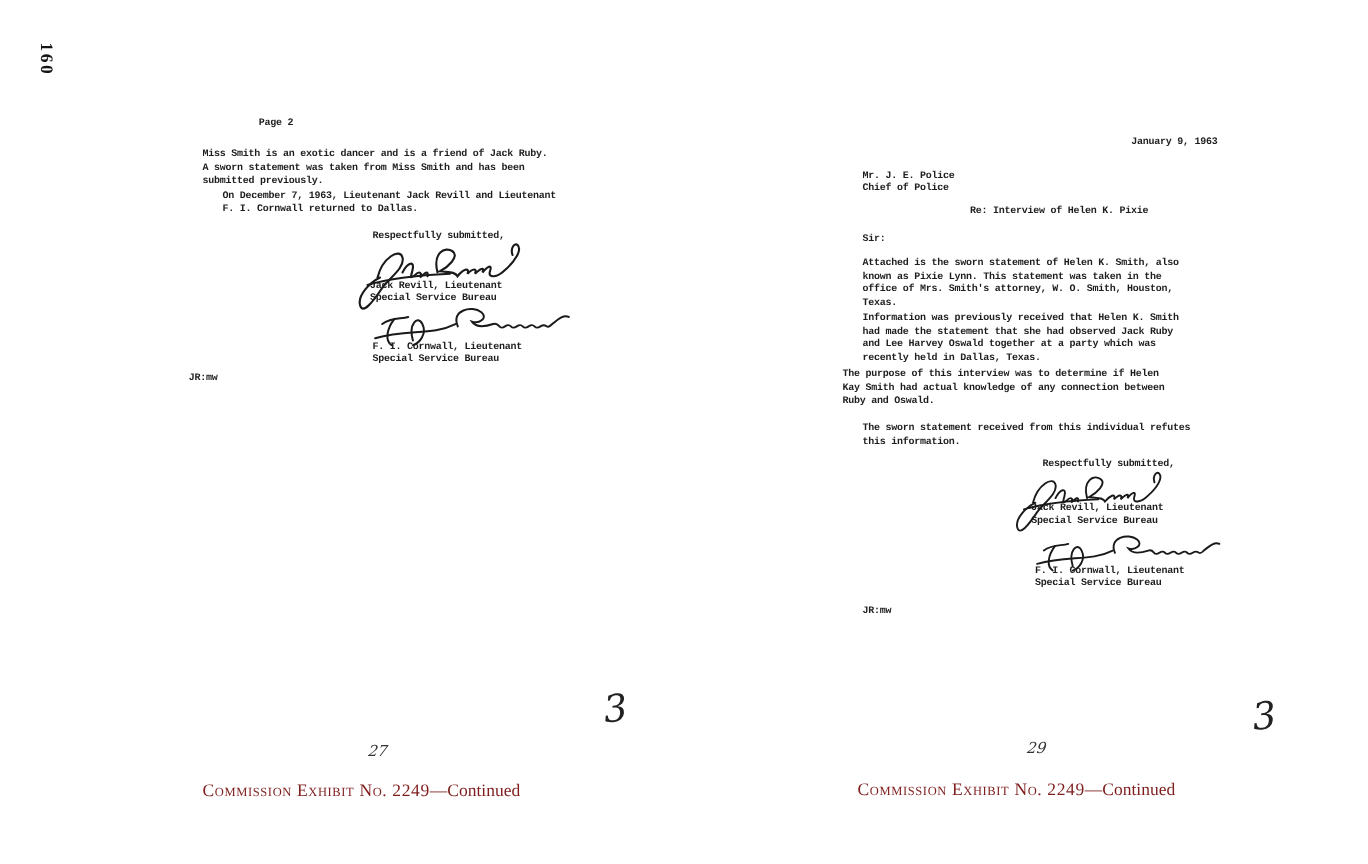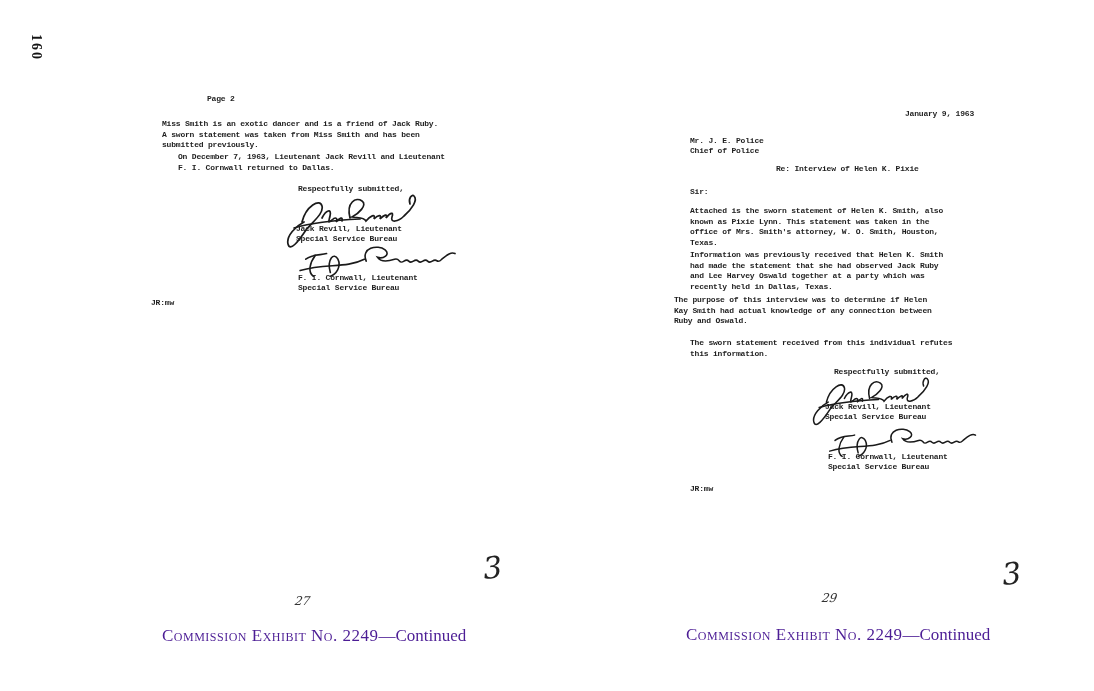--- a/index.html
+++ b/index.html
@@ -37,21 +37,21 @@
   }
   .hw-small {
     position: absolute;
     font-family: "DejaVu Serif", serif; font-style: italic;
     font-size: 12px; color: #333; transform: skewX(-8deg);
   }
   
   .caption {
     position: absolute;
     font-family: "Liberation Serif", serif;
-    font-size: 17px; color: #4c1d95;
+    font-size: 14px; color: #7f1d1d;
     white-space: nowrap;
   }
   .caption .sc { font-variant: small-caps; letter-spacing: 0.5px; }
 </style>
 </head>
 <body>
 
 <div class="screen">
 
   <div class="book-page-num">160</div>

